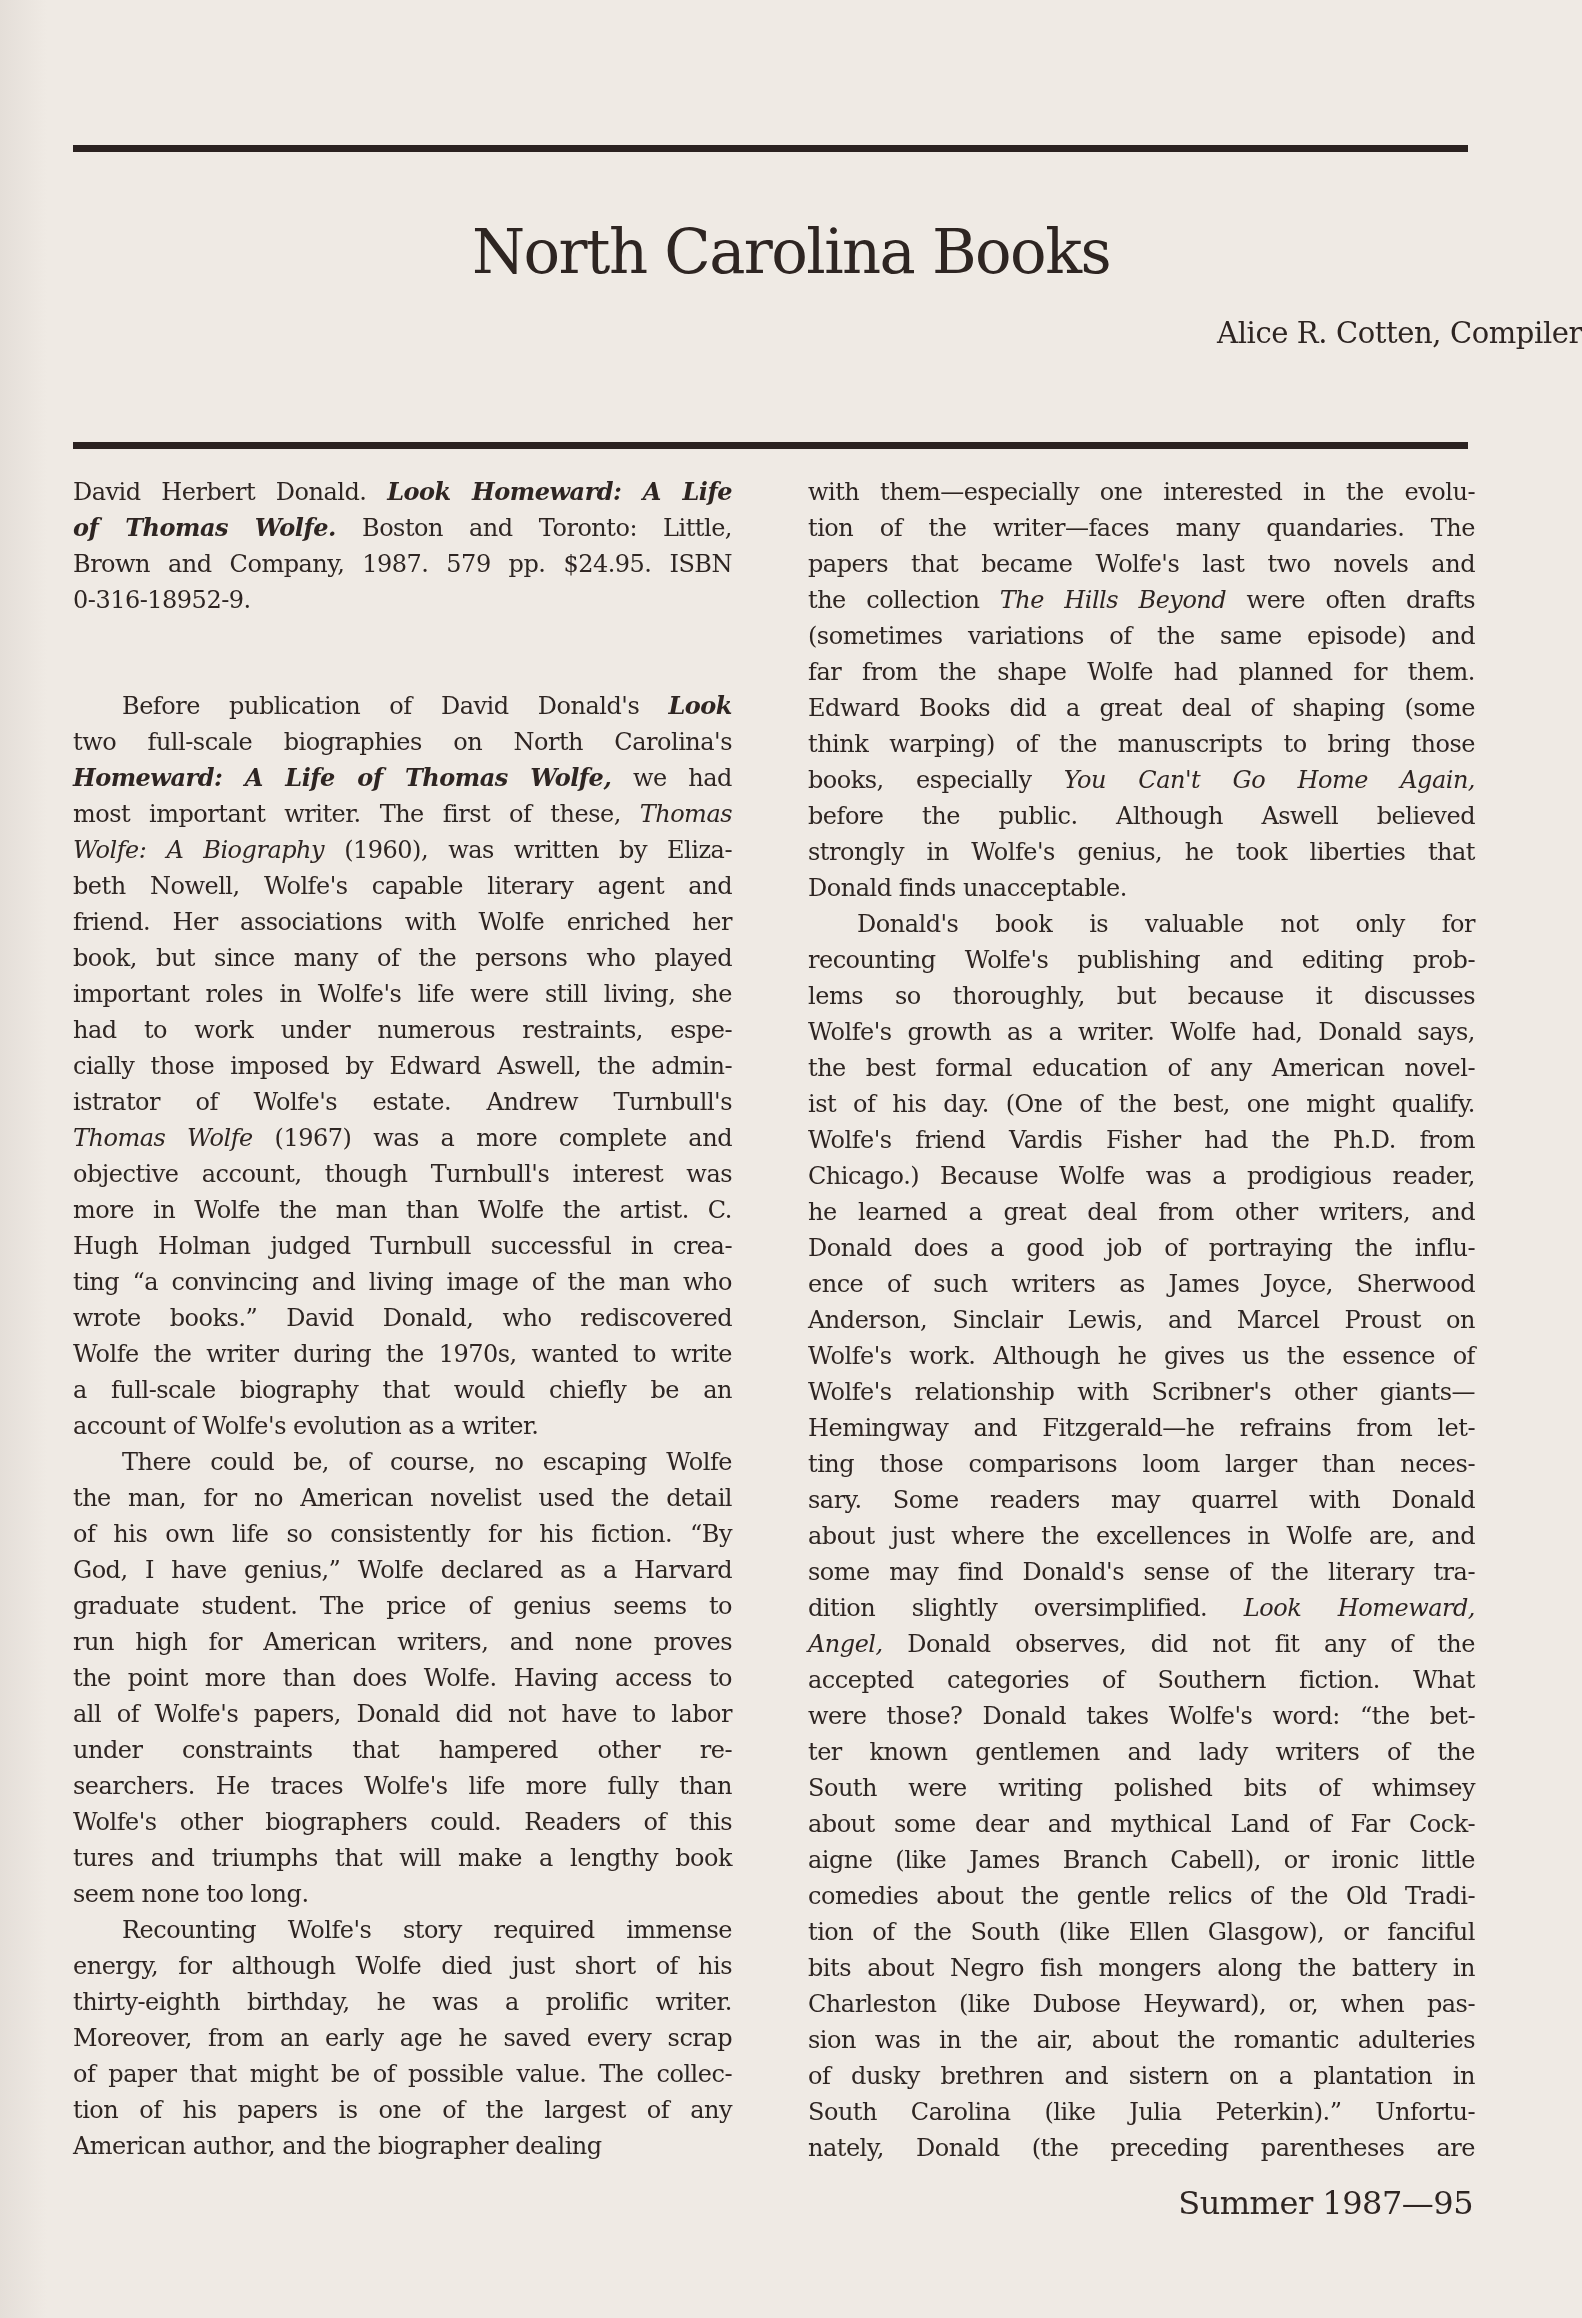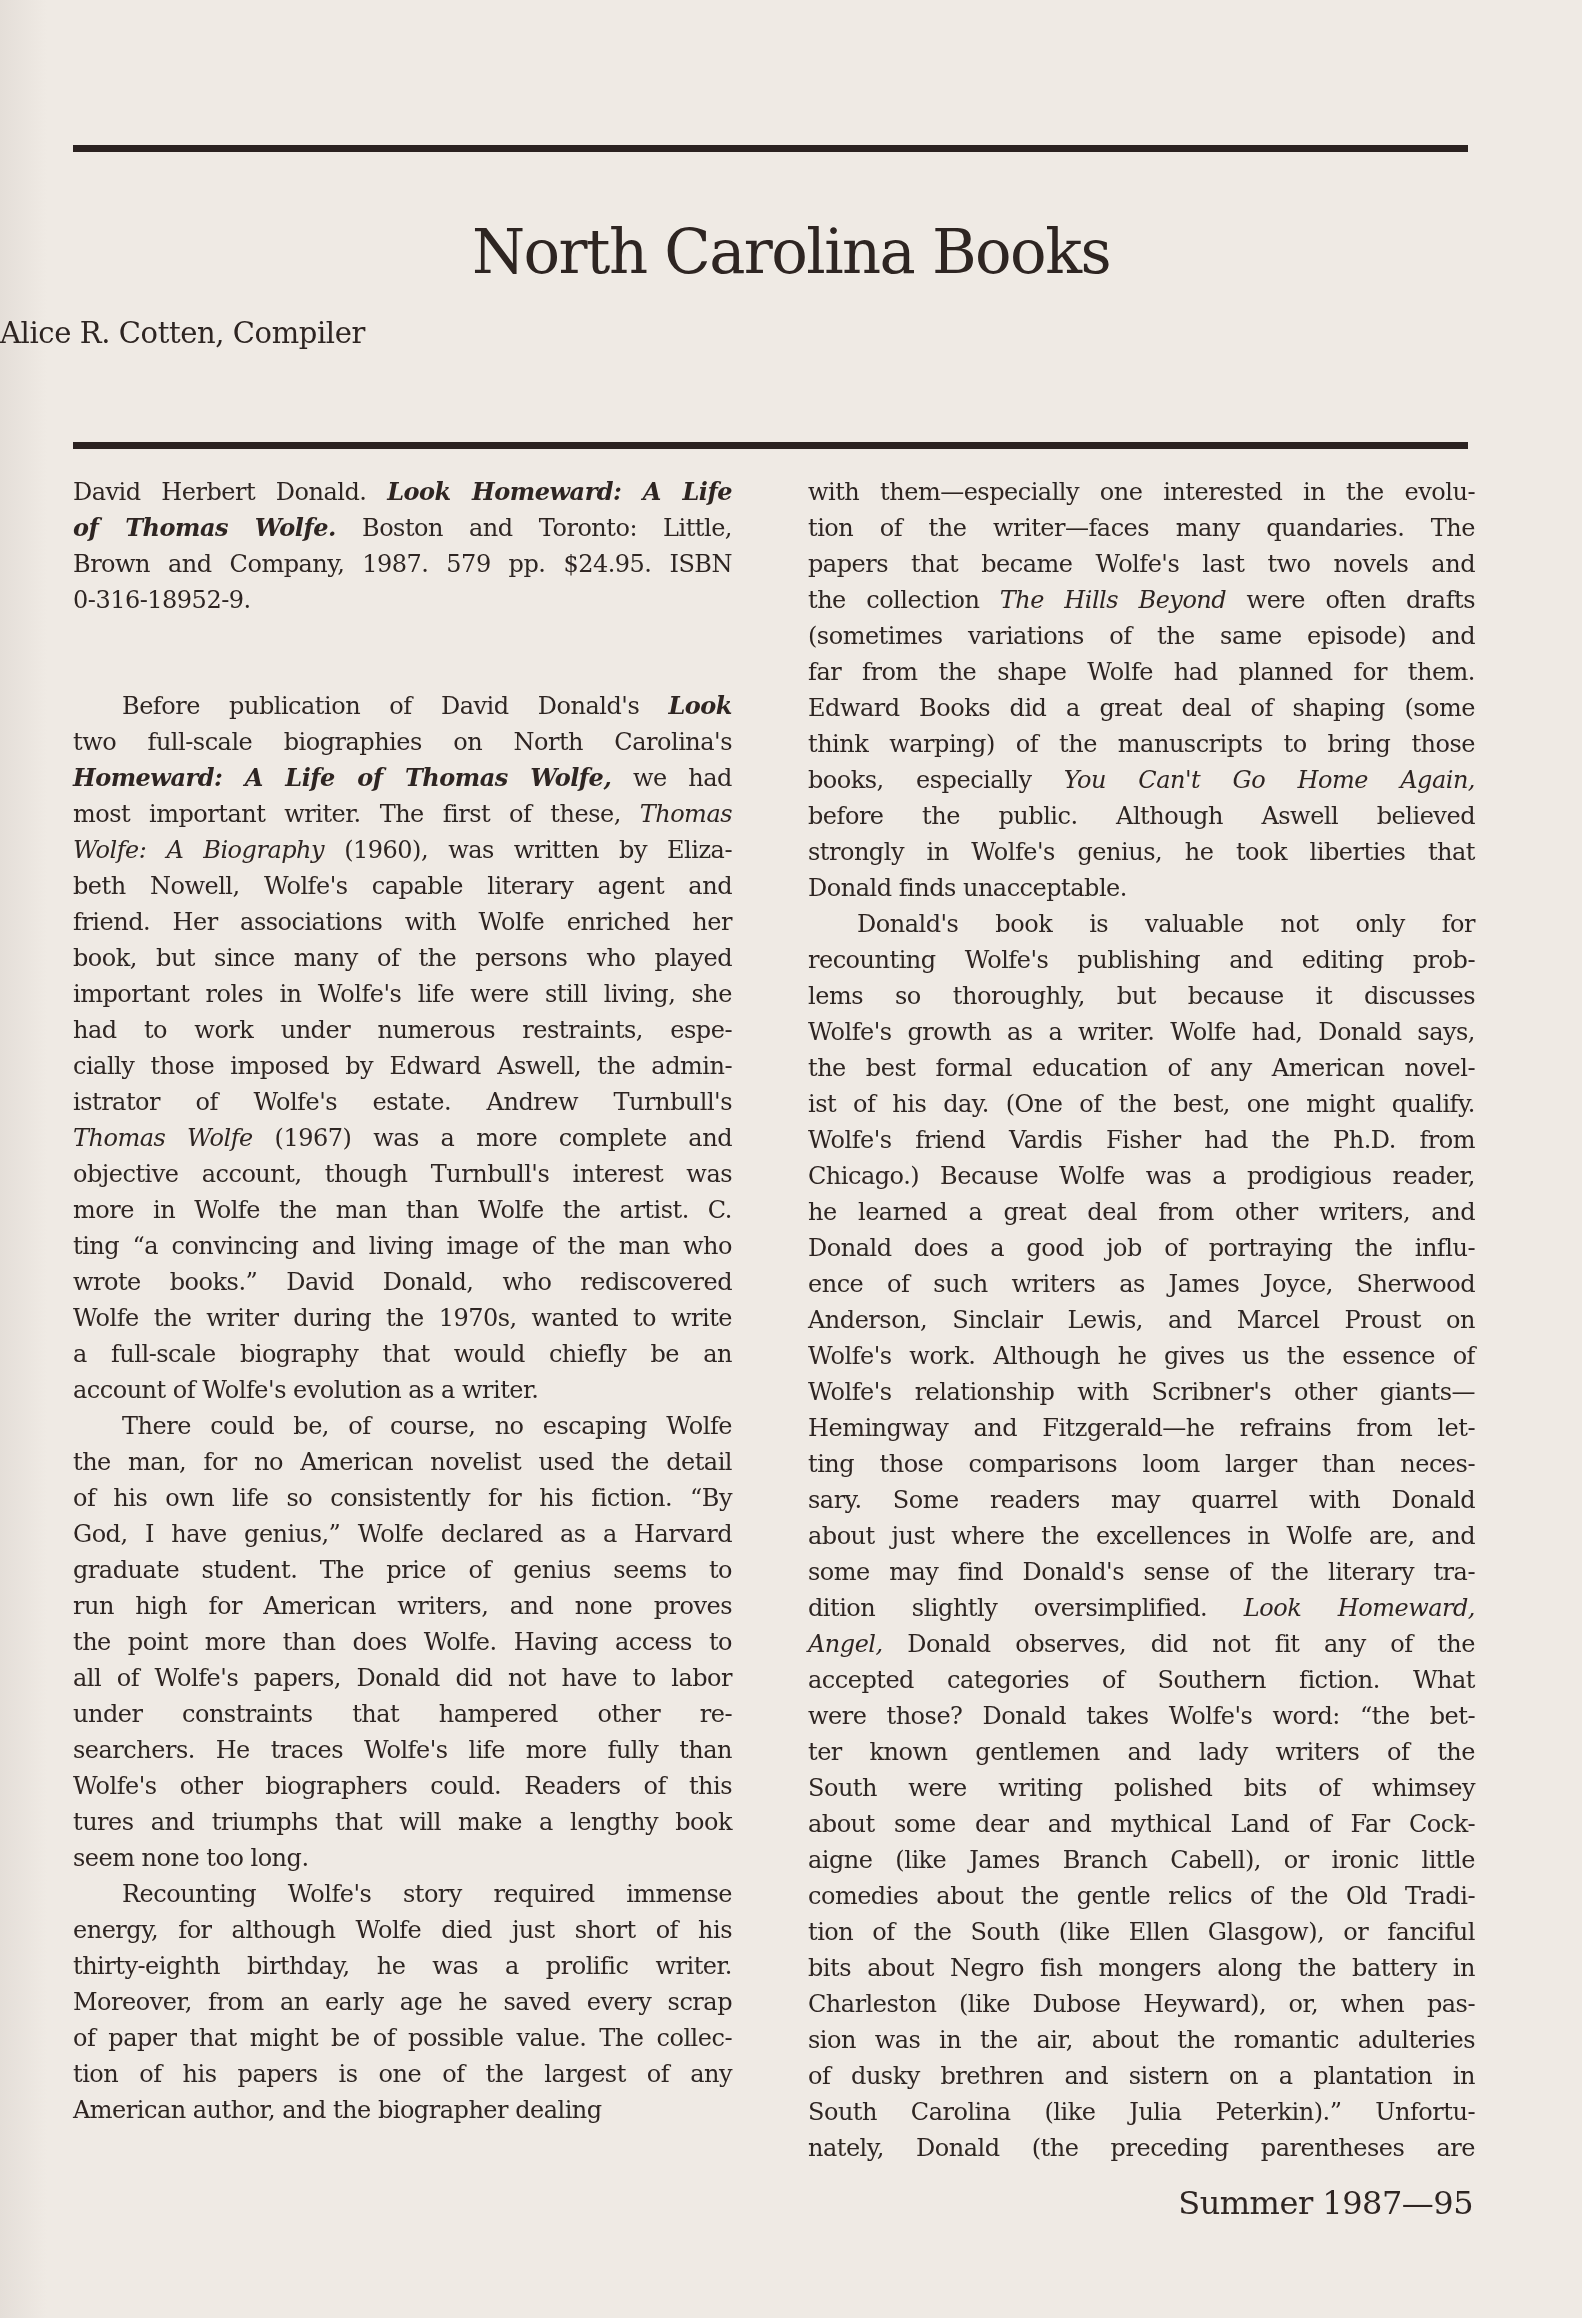--- a/index.html
+++ b/index.html
@@ -22,21 +22,21 @@
   .rule.bottom { top: 442px; }
   .title {
     position: absolute; left: 0; width: 1582px; top: 212px;
     text-align: center;
     font-family: "DejaVu Serif", serif;
     font-size: 62px; letter-spacing: -1.6px; line-height: 79px;
     transform: scaleX(0.98);
   }
   .subtitle {
     position: absolute; left: 0; width: 1582px; top: 311px;
-    text-align: left;
+    text-align: right;
     font-family: "DejaVu Serif", serif;
     font-size: 29px; letter-spacing: -0.4px; line-height: 44px;
   }
   .col {
     position: absolute; top: 478px;
     font-size: 24px;
     line-height: 28px;
     letter-spacing: -0.5px;
   }
   .col.left { left: 73px; width: 659px; }
@@ -84,20 +84,21 @@
         <span class="line"><span>beth Nowell, Wolfe's capable literary agent and</span></span>
         <span class="line"><span>friend. Her associations with Wolfe enriched her</span></span>
         <span class="line"><span>book, but since many of the persons who played</span></span>
         <span class="line"><span>important roles in Wolfe's life were still living, she</span></span>
         <span class="line"><span>had to work under numerous restraints, espe-</span></span>
         <span class="line"><span>cially those imposed by Edward Aswell, the admin-</span></span>
         <span class="line"><span>istrator of Wolfe's estate. Andrew Turnbull's</span></span>
         <span class="line"><span class="seg-i">Thomas Wolfe</span><span> (1967) was a more complete and</span></span>
         <span class="line"><span>objective account, though Turnbull's interest was</span></span>
         <span class="line"><span>more in Wolfe the man than Wolfe the artist. C.</span></span>
+        <span class="line"><span>Hugh Holman judged Turnbull successful in crea-</span></span>
         <span class="line"><span>ting “a convincing and living image of the man who</span></span>
         <span class="line"><span>wrote books.” David Donald, who rediscovered</span></span>
         <span class="line"><span>Wolfe the writer during the 1970s, wanted to write</span></span>
         <span class="line"><span>a full-scale biography that would chiefly be an</span></span>
         <span class="line last"><span>account of Wolfe's evolution as a writer.</span></span>
       </div>
       <div>
         <span class="line indent"><span>There could be, of course, no escaping Wolfe</span></span>
         <span class="line"><span>the man, for no American novelist used the detail</span></span>
         <span class="line"><span>of his own life so consistently for his fiction. “By</span></span>

